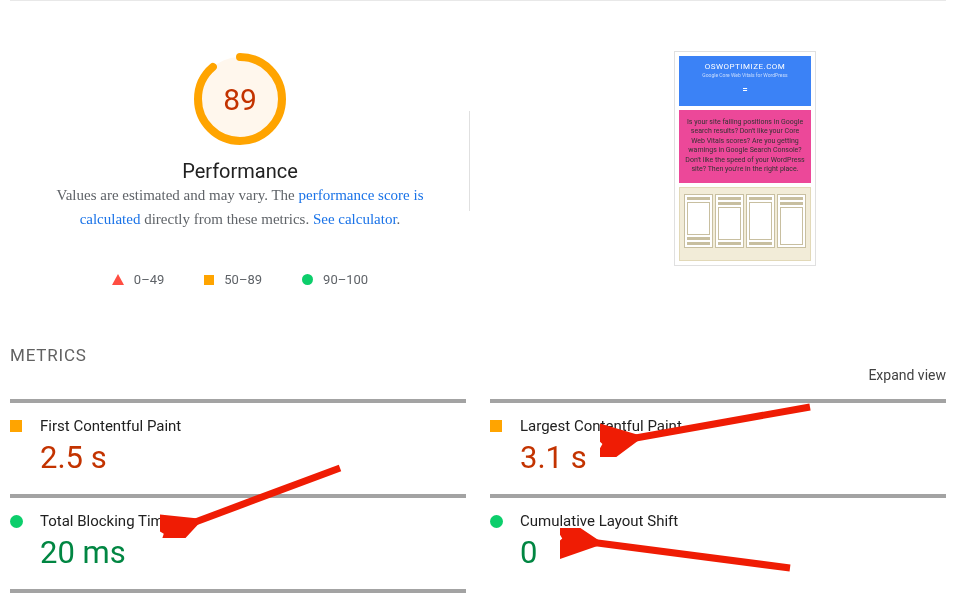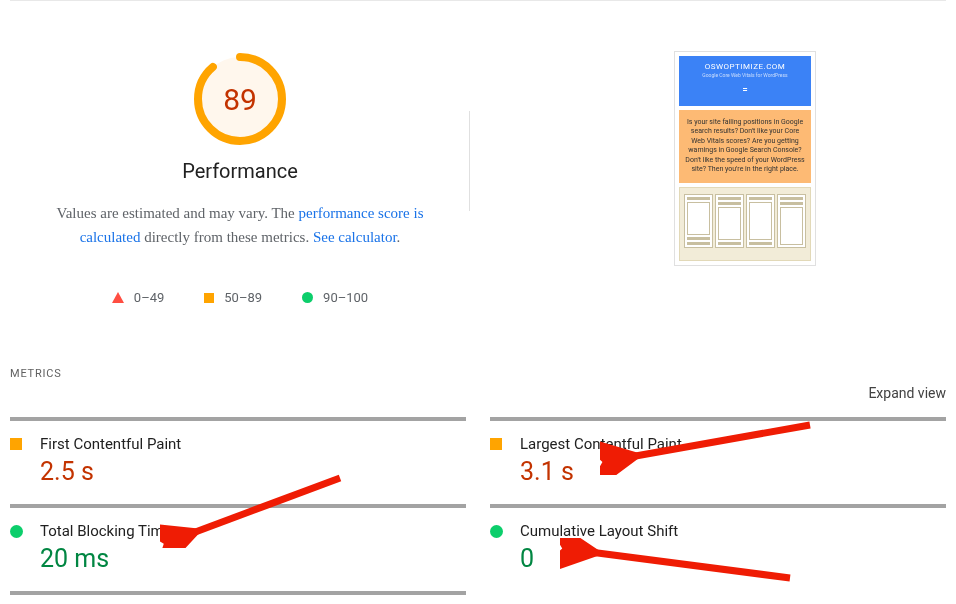--- a/index.html
+++ b/index.html
@@ -51,21 +51,20 @@
     align-items: center;
     justify-content: center;
     font-size: 30px;
     font-weight: 400;
     color: #c33300;
   }
   .perf-title {
     font-size: 20px;
     font-weight: 400;
     color: #212121;
-    margin-bottom: 18px;
   }
   .perf-desc {
     font-size: 15px;
     color: #5f6368;
     text-align: center;
     line-height: 1.6;
     max-width: 400px;
     margin-bottom: 41px;
     font-family: Liberation Serif, serif;
   }
@@ -107,21 +106,21 @@
     color: #fff;
     font-size: 7px;
     text-align: center;
     padding: 6px 4px 10px;
     line-height: 1.3;
   }
   .preview-header .brand { font-size: 8px; letter-spacing: 0.5px; }
   .preview-header .sub { font-size: 5px; opacity: 0.7; }
   .preview-header .menu { margin-top: 4px; font-size: 10px; }
   .preview-body {
-    background: #fdba74;
+    background: #ec4899;
     font-size: 7px;
     color: #333;
     text-align: center;
     padding: 8px 6px;
     line-height: 1.35;
   }
   .preview-img {
     height: 74px;
     background: #f2ecd8;
     border: 1px solid #e2d9b8;
@@ -143,21 +142,21 @@
   .wire .bar { height: 3px; background: #c8bfa0; }
   .wire .blk { flex: 1; border: 1px solid #c8bfa0; }
 
   .metrics-header {
     display: flex;
     justify-content: space-between;
     align-items: center;
     margin-bottom: 16px;
   }
   .metrics-label {
-    font-size: 11px;
+    font-size: 17px;
     letter-spacing: 0.8px;
     color: #616161;
   }
   .expand-view {
     font-size: 14px;
     color: #424242;
     cursor: pointer;
     margin-top: 40px;
   }
   .metrics-grid {
@@ -184,21 +183,21 @@
     border-radius: 50%;
     background: #0cce6b;
     margin-top: 3px;
   }
   .metric-name {
     font-size: 15px;
     color: #212121;
   }
   .metric-value {
     grid-column: 2;
-    font-size: 25px;
+    font-size: 31px;
     font-weight: 400;
   }
   .val-orange { color: #c33300; }
   .val-green { color: #018642; }
 
   .arrow {
     position: absolute;
     pointer-events: none;
   }
 </style>

